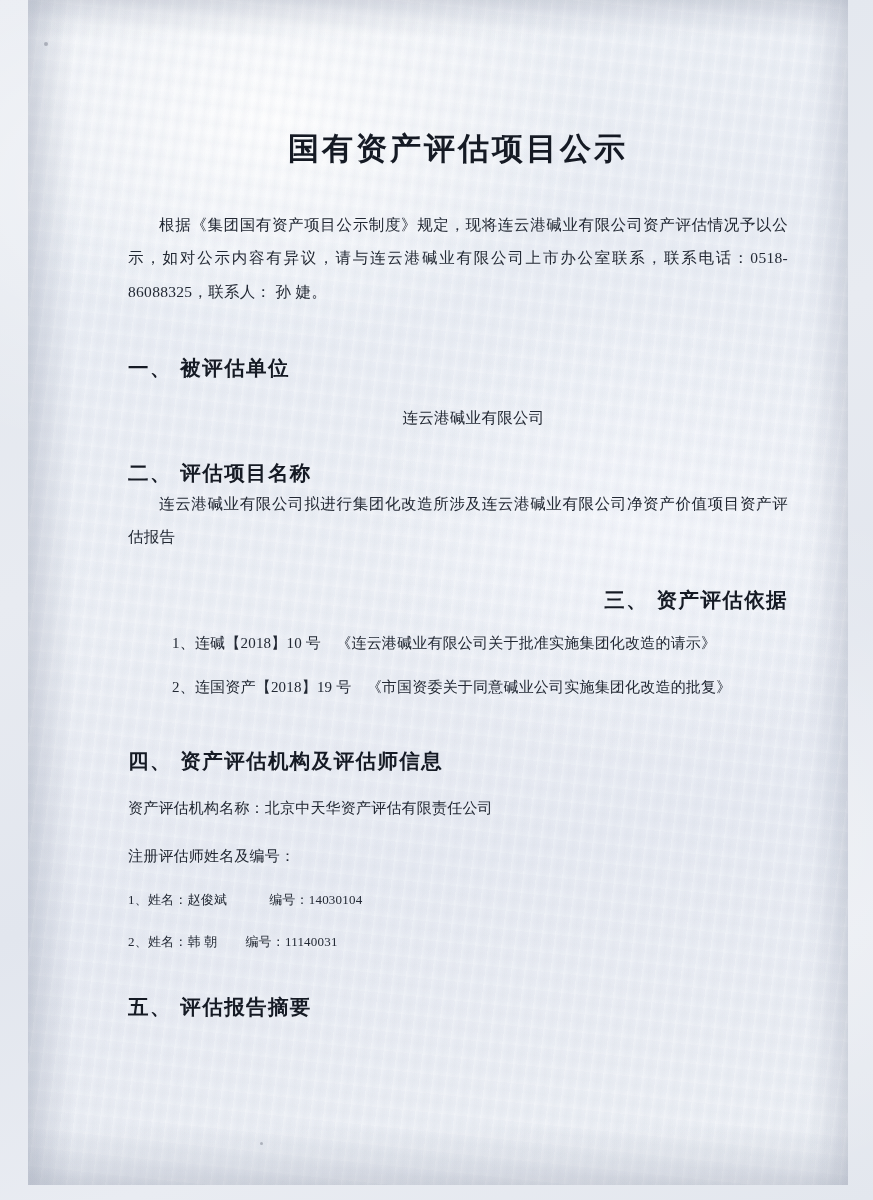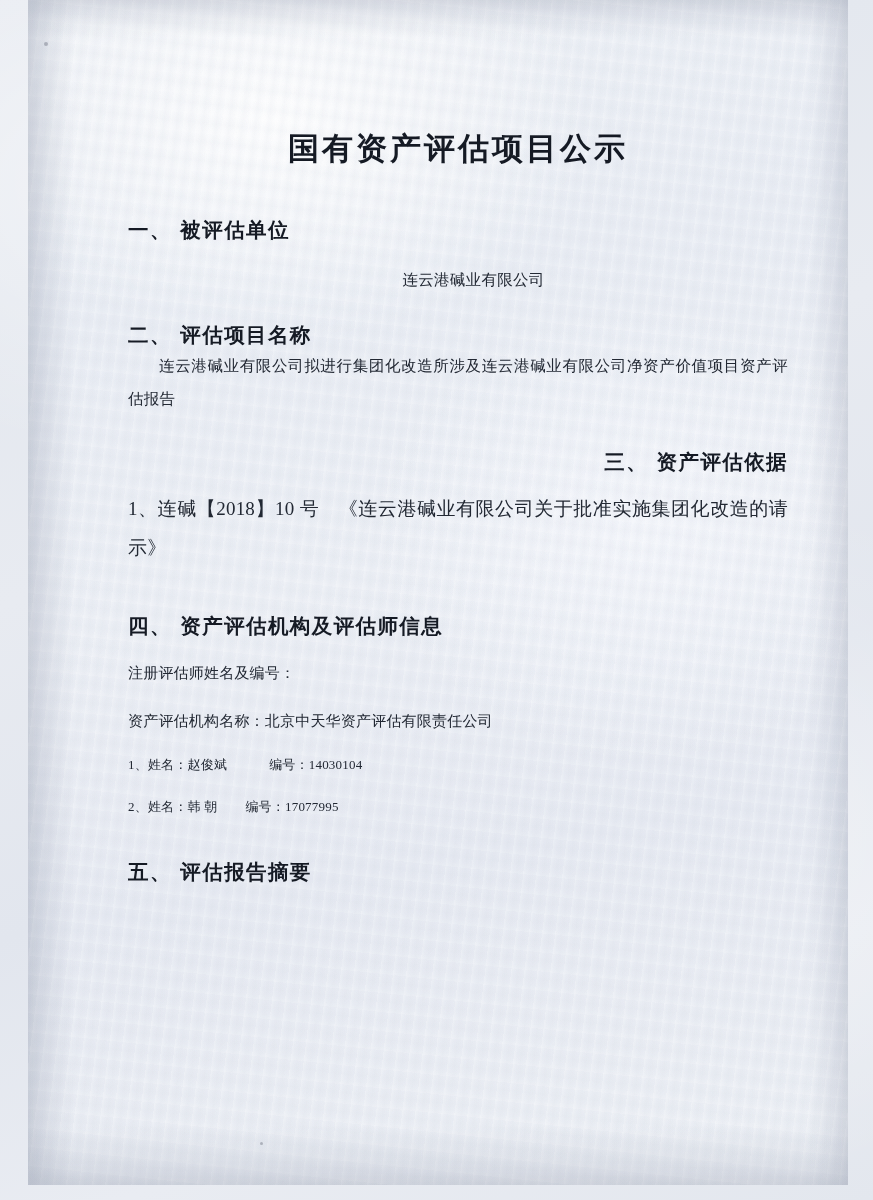--- a/index.html
+++ b/index.html
@@ -126,26 +126,27 @@
   .sub-line {
     font-size: 15.5px;
     line-height: 2.0;
     letter-spacing: 0.3px;
     color: #222833;
     text-indent: 2em;
   }
   .sub-line.tight { margin-top: 20px; text-align: center; }
 
   .basis-item {
-    font-size: 19px;
+    font-size: 15px;
     line-height: 2.05;
     color: #222833;
     margin-top: 14px;
     text-align: justify;
     letter-spacing: 0.2px;
+    margin-left: 44px;
   }
 
   .org-line {
     font-size: 15px;
     line-height: 2.0;
     color: #222833;
     margin-top: 18px;
     letter-spacing: 0.2px;
   }
   .appraiser {
@@ -168,40 +169,42 @@
     <div class="shade-top"></div>
     <div class="shade-right"></div>
     <div class="shade-bottom"></div>
     <div class="speck" style="left:16px; top:42px; width:4px; height:4px;"></div>
     <div class="speck" style="left:232px; top:1142px; width:3px; height:3px;"></div>
 
     <div class="content">
 
       <div class="doc-title">国有资产评估项目公示</div>
 
+      <div class="para indent p-intro">根据《集团国有资产项目公示制度》规定，现将连云港碱业有限公司资产评估情况予以公示，如对公示内容有异议，请与连云港碱业有限公司上市办公室联系，联系电话：0518-86088325，联系人： 孙 婕。</div>
 
 
       <div class="h2 h2-1">一、 被评估单位</div>
       <div class="sub-line tight">连云港碱业有限公司</div>
 
       <div class="h2 h2-2">二、 评估项目名称</div>
       <div class="para indent">连云港碱业有限公司拟进行集团化改造所涉及连云港碱业有限公司净资产价值项目资产评估报告</div>
 
       <div class="h2 h2-3">三、 资产评估依据</div>
       <div class="basis-item">1、连碱【2018】10 号　《连云港碱业有限公司关于批准实施集团化改造的请示》</div>
+      <div class="basis-item">2、连国资产【2018】19 号　《市国资委关于同意碱业公司实施集团化改造的批复》</div>
 
       <div class="h2 h2-4">四、 资产评估机构及评估师信息</div>
+      <div class="org-line">资产评估机构名称：北京中天华资产评估有限责任公司</div>
       <div class="org-line">注册评估师姓名及编号：</div>
-      <div class="org-line">资产评估机构名称：北京中天华资产评估有限责任公司</div>
 
       <div class="appraiser">
         <span>1、</span><span>姓名：</span><span>赵俊斌</span><span class="gap"></span><span>编号：</span><span>14030104</span>
       </div>
 
       <div class="appraiser">
-        <span>2、</span><span>姓名：</span><span>韩 朝</span><span class="gap-sm"></span><span>编号：</span><span>17077995</span>
+        <span>2、</span><span>姓名：</span><span>韩 朝</span><span class="gap-sm"></span><span>编号：</span><span>11140031</span>
       </div>
 
       <div class="h2 h2-5">五、 评估报告摘要</div>
 
     </div>
   </div>
 </div>
 
 </body></html>

